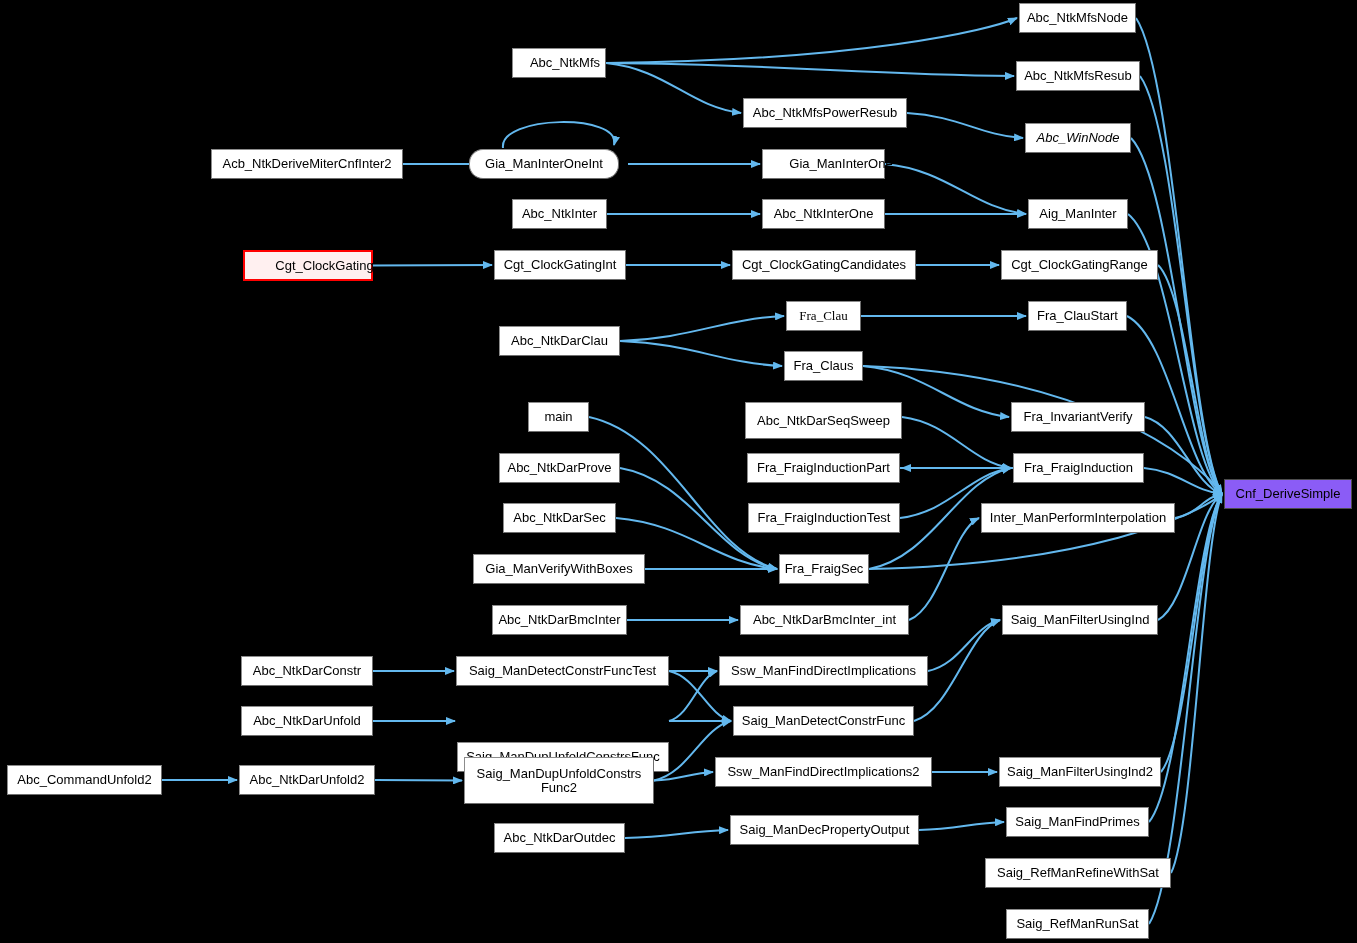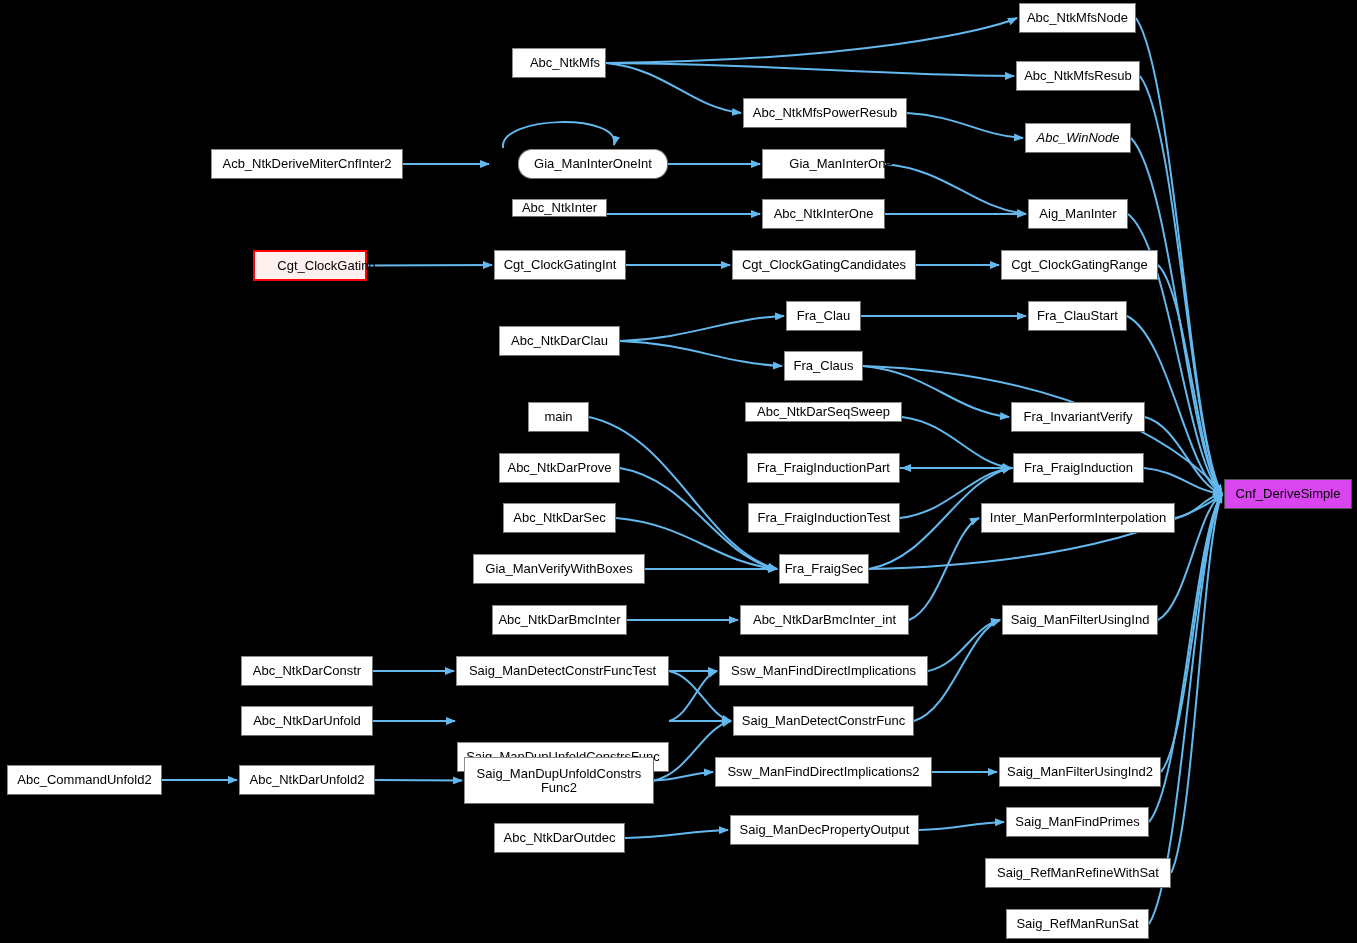--- a/index.html
+++ b/index.html
@@ -34,21 +34,21 @@
     line-height: 14px;
     display: flex;
     align-items: center;
     justify-content: center;
     text-align: center;
     white-space: pre-line;
     cursor: pointer;
     z-index: 5;
   }
   .node.target {
-    background: #d946ef;
+    background: #8b5cf6;
     border-color: #4d4d4d;
   }
   .node.highlight {
     background: #fff0f0;
     border: 2px solid #ff0000;
   }
 </style>
 </head>
 <body>
 
@@ -121,35 +121,35 @@
         <path d="M1149,924 C1181.85,872.4 1194.26,545.6 1222,494" fill="none" stroke="#63b8ee" stroke-width="2" marker-end="url(#ah)"></path>
       </g>
   </svg>
   <div id="node-layer">
       <div class="node" style="left: 512px; top: 48px; width: 94px; height: 30px; padding-left: 12px;">Abc_NtkMfs</div>
       <div class="node" style="left: 1019px; top: 3px; width: 117px; height: 30px;">Abc_NtkMfsNode</div>
       <div class="node" style="left: 1016px; top: 61px; width: 124px; height: 30px;">Abc_NtkMfsResub</div>
       <div class="node" style="left: 743px; top: 98px; width: 164px; height: 30px;">Abc_NtkMfsPowerResub</div>
       <div class="node" style="left: 1025px; top: 123px; width: 106px; height: 30px; font-style: italic;">Abc_WinNode</div>
       <div class="node" style="left: 211px; top: 149px; width: 192px; height: 30px;">Acb_NtkDeriveMiterCnfInter2</div>
-      <div class="node" style="left: 518px; top: 149px; width: 150px; height: 30px; border-radius: 14px;">Gia_ManInterOneInt</div>
+      <div class="node" style="left: 469px; top: 149px; width: 150px; height: 30px; border-radius: 14px;">Gia_ManInterOneInt</div>
       <div class="node" style="left: 762px; top: 149px; width: 123px; height: 30px; padding-left: 35px;">Gia_ManInterOne</div>
-      <div class="node" style="left: 512px; top: 199px; width: 95px; height: 18px;">Abc_NtkInter</div>
+      <div class="node" style="left: 512px; top: 199px; width: 95px; height: 30px;">Abc_NtkInter</div>
       <div class="node" style="left: 762px; top: 199px; width: 123px; height: 30px;">Abc_NtkInterOne</div>
       <div class="node" style="left: 1028px; top: 199px; width: 100px; height: 30px;">Aig_ManInter</div>
-      <div class="node highlight" style="left: 253px; top: 250px; width: 114px; height: 31px; padding-left: 33px;">Cgt_ClockGating</div>
+      <div class="node highlight" style="left: 243px; top: 250px; width: 130px; height: 31px; padding-left: 33px;">Cgt_ClockGating</div>
       <div class="node" style="left: 494px; top: 250px; width: 132px; height: 30px;">Cgt_ClockGatingInt</div>
       <div class="node" style="left: 732px; top: 250px; width: 184px; height: 30px;">Cgt_ClockGatingCandidates</div>
       <div class="node" style="left: 1001px; top: 250px; width: 157px; height: 30px;">Cgt_ClockGatingRange</div>
-      <div class="node" style="left: 786px; top: 301px; width: 75px; height: 30px;">Fra_Clau</div>
+      <div class="node" style="left: 786px; top: 301px; width: 75px; height: 30px; font-family: Liberation Serif, serif;">Fra_Clau</div>
       <div class="node" style="left: 1028px; top: 301px; width: 99px; height: 30px;">Fra_ClauStart</div>
       <div class="node" style="left: 499px; top: 326px; width: 121px; height: 30px;">Abc_NtkDarClau</div>
       <div class="node" style="left: 784px; top: 351px; width: 79px; height: 30px;">Fra_Claus</div>
       <div class="node" style="left: 528px; top: 402px; width: 61px; height: 30px;">main</div>
-      <div class="node" style="left: 745px; top: 402px; width: 157px; height: 20px;">Abc_NtkDarSeqSweep</div>
+      <div class="node" style="left: 745px; top: 402px; width: 157px; height: 37px;">Abc_NtkDarSeqSweep</div>
       <div class="node" style="left: 1011px; top: 402px; width: 134px; height: 30px;">Fra_InvariantVerify</div>
       <div class="node" style="left: 499px; top: 453px; width: 121px; height: 30px;">Abc_NtkDarProve</div>
       <div class="node" style="left: 747px; top: 453px; width: 153px; height: 30px; text-align: right;">Fra_FraigInductionPart</div>
       <div class="node" style="left: 1013px; top: 453px; width: 131px; height: 30px;">Fra_FraigInduction</div>
       <div class="node" style="left: 503px; top: 503px; width: 113px; height: 30px;">Abc_NtkDarSec</div>
       <div class="node" style="left: 748px; top: 503px; width: 152px; height: 30px;">Fra_FraigInductionTest</div>
       <div class="node" style="left: 981px; top: 503px; width: 194px; height: 30px;">Inter_ManPerformInterpolation</div>
       <div class="node target" style="left: 1224px; top: 479px; width: 128px; height: 30px;">Cnf_DeriveSimple</div>
       <div class="node" style="left: 473px; top: 554px; width: 172px; height: 30px;">Gia_ManVerifyWithBoxes</div>
       <div class="node" style="left: 779px; top: 554px; width: 90px; height: 30px;">Fra_FraigSec</div>

